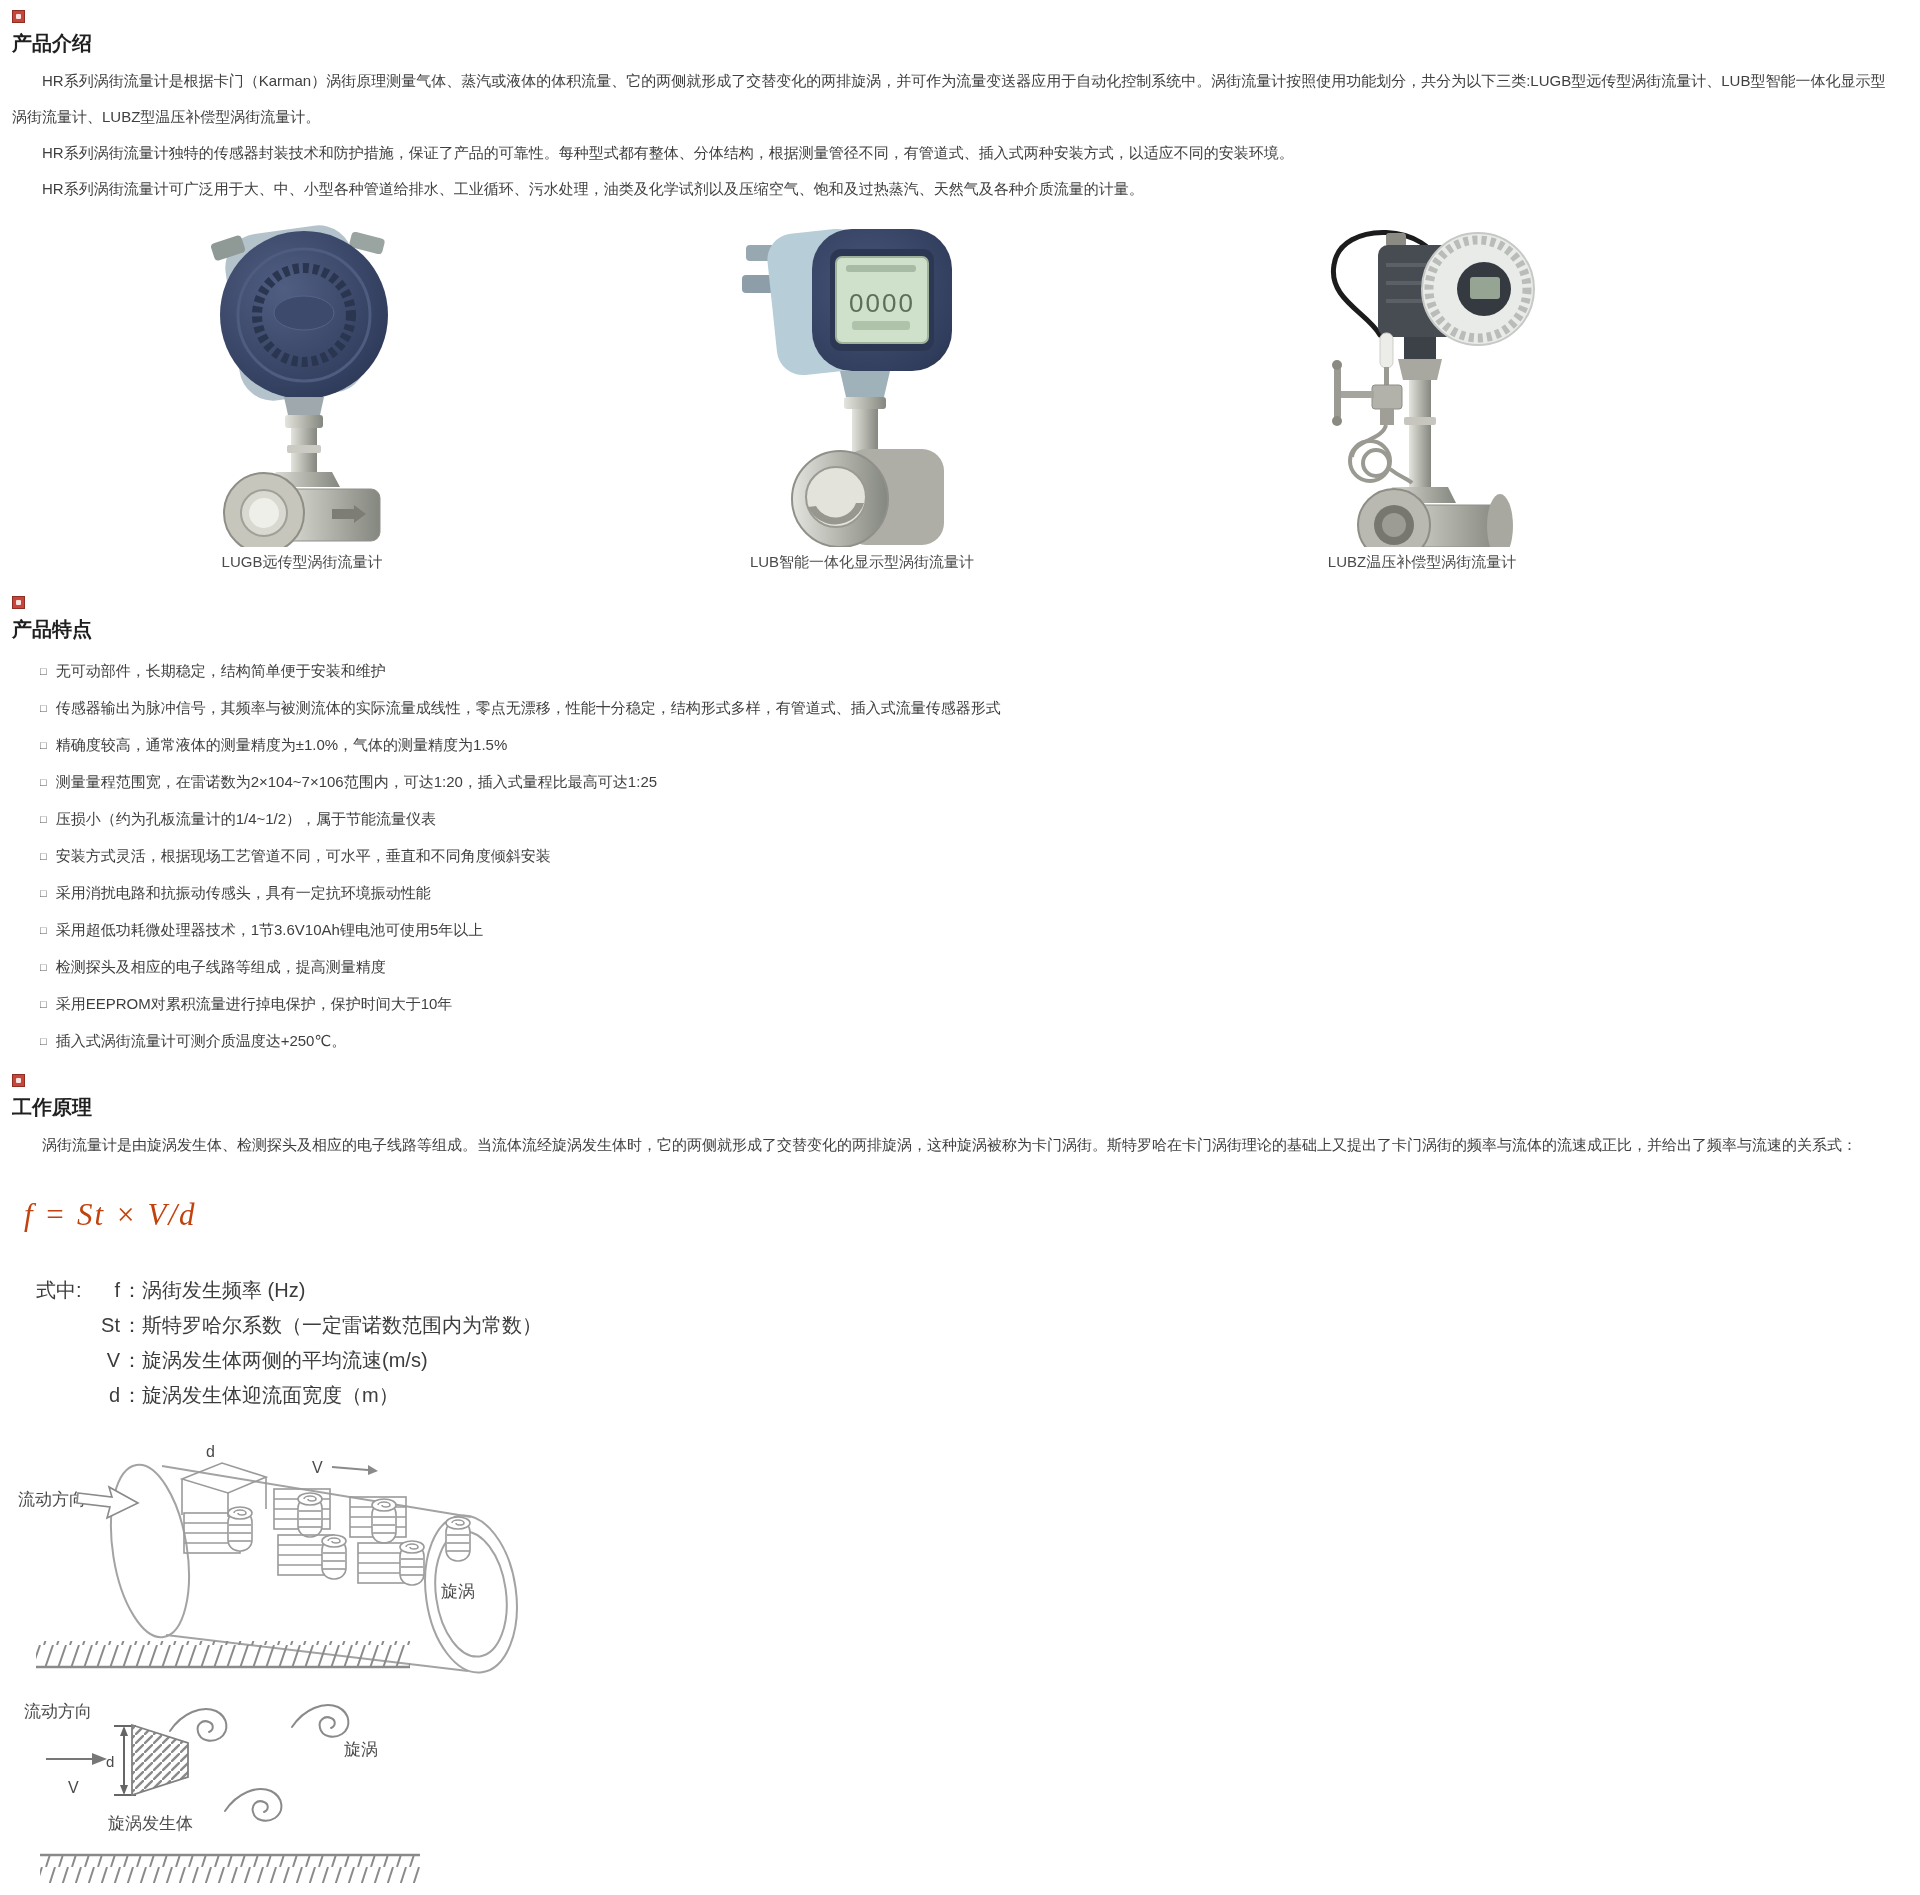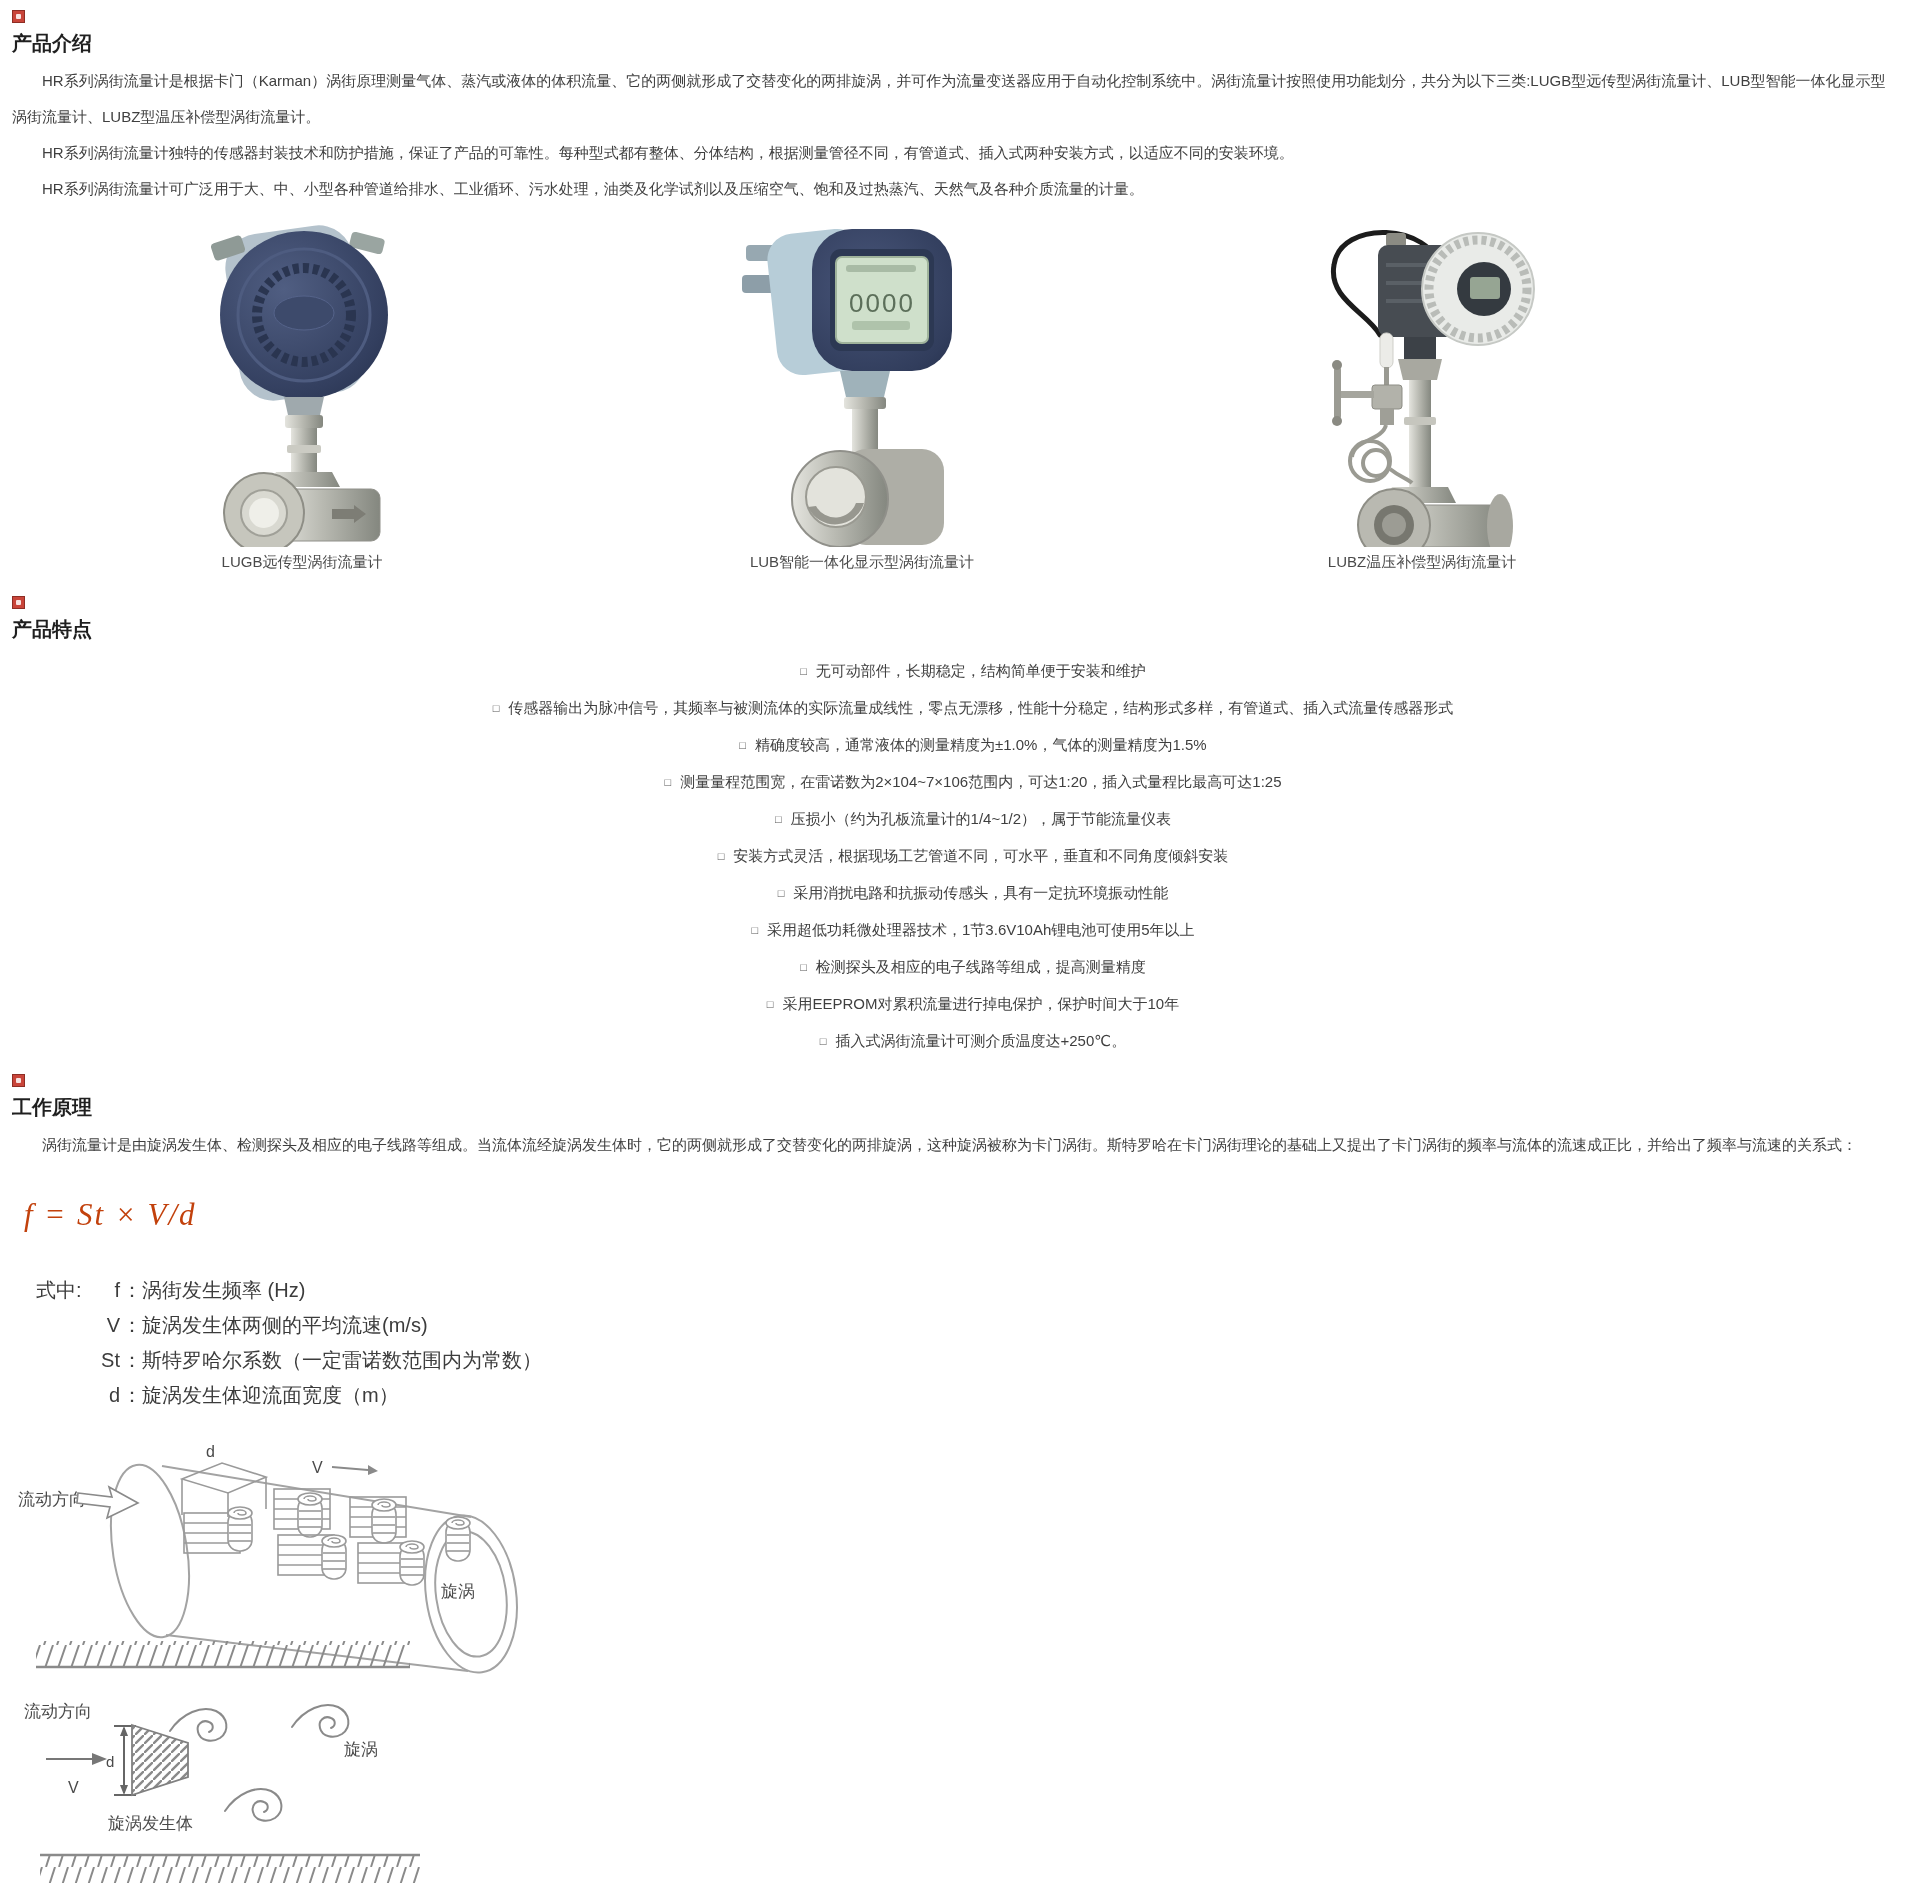--- a/index.html
+++ b/index.html
@@ -16,21 +16,21 @@
   .marker::after{
     content:"";position:absolute;left:3px;top:3px;width:5px;height:5px;
     background:#fff;opacity:.85;border-radius:1px;
   }
   .sec-title{font-size:20px;font-weight:bold;color:#1f1f1f;margin:0 0 6px 0;}
   .para{font-size:15px;line-height:36px;margin:0;text-indent:2em;max-width:1885px;}
   .products{display:flex;justify-content:space-between;width:1560px;margin:10px 0 0 70px;}
   .product-fig{width:440px;text-align:center;margin:0;}
   .product-fig svg{display:block;margin:0 auto;}
   .product-cap{font-size:15px;color:#4a4a4a;margin-top:6px;}
-  .features-list{list-style:none;margin:10px 0 0 0;padding:0 0 0 28px;text-align:center;}
+  .features-list{list-style:none;margin:10px 0 0 0;padding:0 0 0 28px;}
   .features-list li{font-size:15px;line-height:36px;}
   .bullet{font-size:11px;color:#555;margin-right:9px;position:relative;top:-1px;}
   #sec-features{margin-top:24px;}
   #sec-principle{margin-top:14px;}
   .formula{
     font-family:"Liberation Serif","DejaVu Serif",serif;font-style:italic;
     font-size:31px;color:#c2410c;margin:34px 0 0 12px;letter-spacing:2px;
   }
   .vars{margin:40px 0 0 24px;}
   .var-row{font-size:20px;line-height:35px;color:#3c3c3c;}
@@ -196,24 +196,24 @@
   <h1 class="sec-title">工作原理</h1>
   <p class="para">涡街流量计是由旋涡发生体、检测探头及相应的电子线路等组成。当流体流经旋涡发生体时，它的两侧就形成了交替变化的两排旋涡，这种旋涡被称为卡门涡街。斯特罗哈在卡门涡街理论的基础上又提出了卡门涡街的频率与流体的流速成正比，并给出了频率与流速的关系式：</p>
 
   <div class="formula">f = St × V/d</div>
 
   <div class="vars">
     <div class="var-row">
       <span class="where">式中:</span><span class="sym">f</span><span>：</span><span>涡街发生频率 (Hz)</span>
     </div>
     <div class="var-row">
-      <span class="where"></span><span class="sym">V</span><span>：</span><span>旋涡发生体两侧的平均流速(m/s)</span>
+      <span class="where"></span><span class="sym">St</span><span>：</span><span>斯特罗哈尔系数（一定雷诺数范围内为常数）</span>
     </div>
     <div class="var-row">
-      <span class="where"></span><span class="sym">St</span><span>：</span><span>斯特罗哈尔系数（一定雷诺数范围内为常数）</span>
+      <span class="where"></span><span class="sym">V</span><span>：</span><span>旋涡发生体两侧的平均流速(m/s)</span>
     </div>
     <div class="var-row">
       <span class="where"></span><span class="sym">d</span><span>：</span><span>旋涡发生体迎流面宽度（m）</span>
     </div>
   </div>
 
   <svg id="diag-top" class="diag" width="530" height="246" viewBox="0 0 530 246">
     <defs>
       <pattern id="ht1" width="13" height="26" patternUnits="userSpaceOnUse">
         <line x1="11" y1="0" x2="2" y2="26" stroke="#8a8a8a" stroke-width="2"></line>

